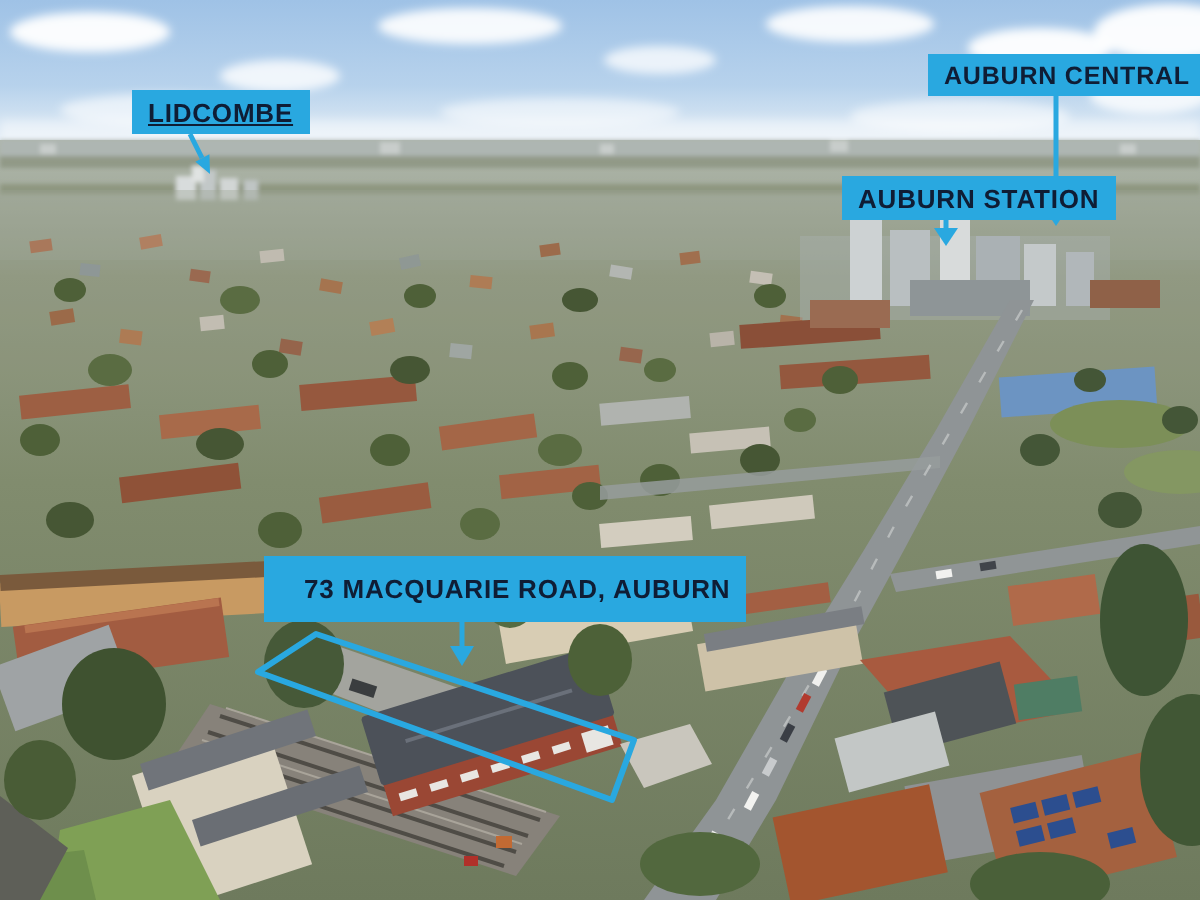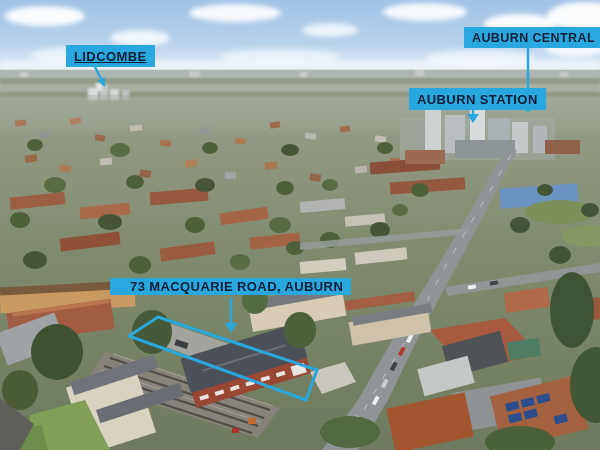--- a/index.html
+++ b/index.html
@@ -9,22 +9,22 @@
   }
   .stage svg{position:absolute;left:0;top:0;display:block;}
   .loc-label{
     position:absolute;display:flex;align-items:center;justify-content:center;
     background:#29A8E0;color:#0F1D35;font-weight:bold;
     letter-spacing:.4px;white-space:nowrap;box-sizing:border-box;
     padding:0 8px;height:22px;font-size:13px;
   }
   #label-lidcombe{left:66px;top:45px;text-decoration:underline;}
   #label-auburn-central{left:464px;top:27px;height:21px;font-size:12.5px;}
-  #label-auburn-station{left:409px;top:88px;text-align:right;}
-  #label-property{left:110px;top:278px;height:17px;padding-left:20px;}
+  #label-auburn-station{left:421px;top:88px;text-align:right;}
+  #label-property{left:132px;top:278px;height:33px;padding-left:20px;}
 </style>
 </head>
 <body>
 
 <div class="stage">
 
   <svg width="600" height="450" viewBox="0 0 600 450">
     <defs>
       <linearGradient id="skyG" x1="0" y1="0" x2="0" y2="1">
         <stop offset="0" stop-color="#9FC2E6"></stop>

